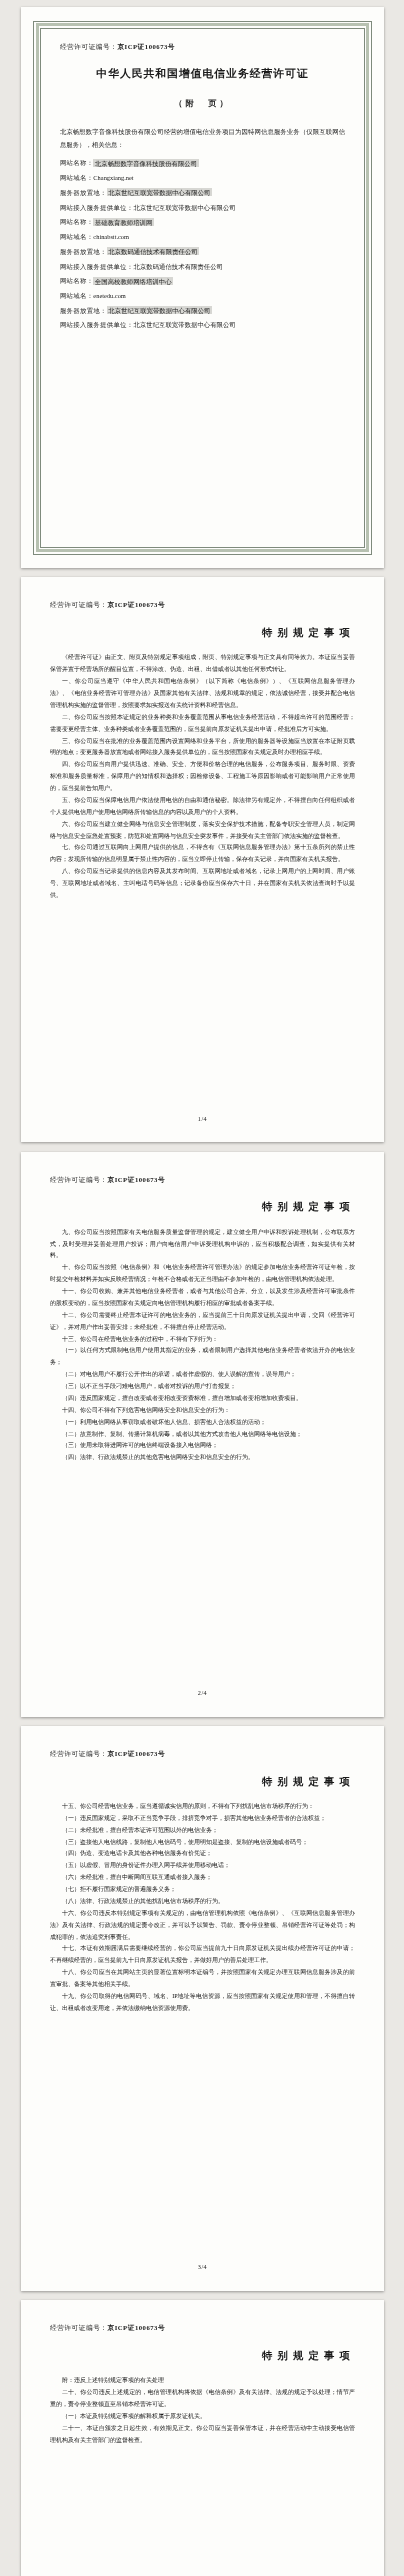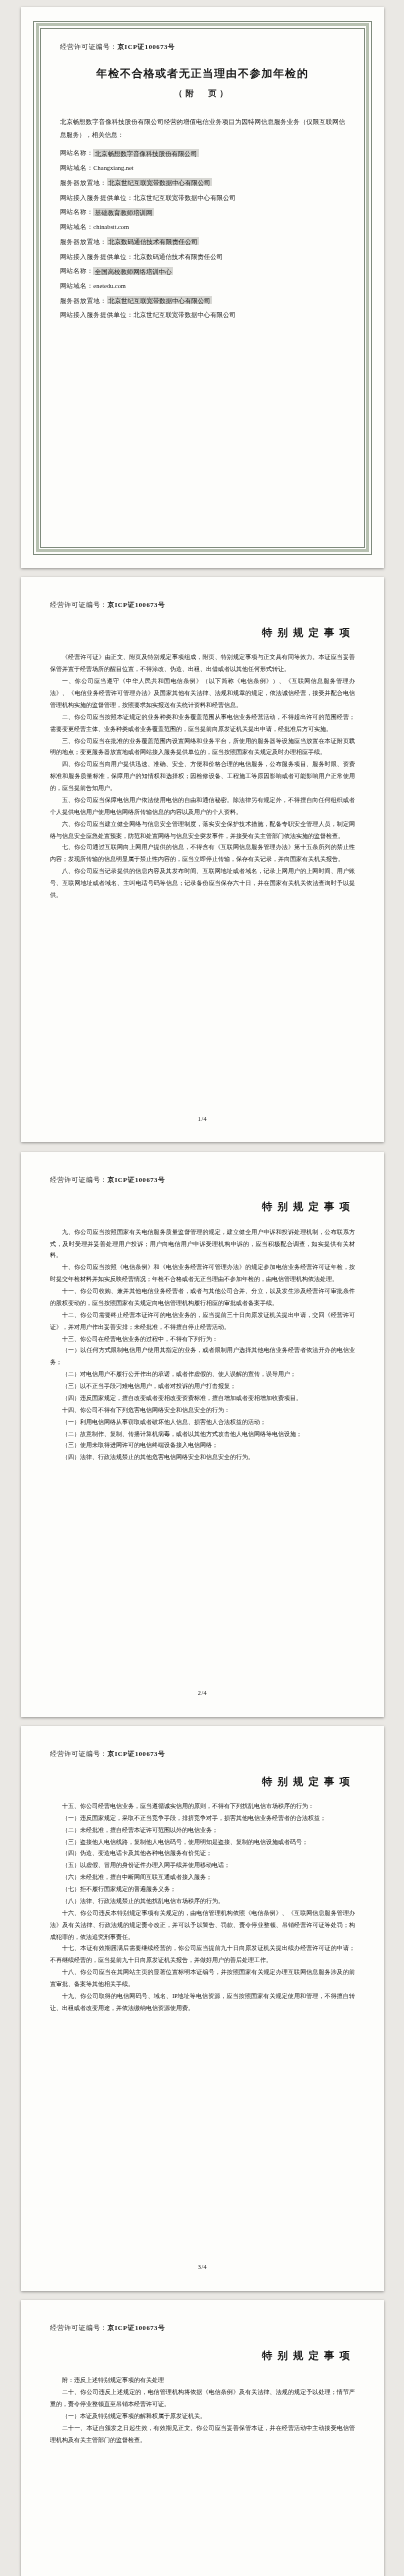--- a/index.html
+++ b/index.html
@@ -37,21 +37,21 @@
     text-align: center;
     font-size: 10.8px;
     font-weight: bold;
     letter-spacing: 1px;
   }
   .cert-subtitle {
     text-align: center;
     font-size: 8.2px;
     font-weight: bold;
     letter-spacing: 3.1px;
-    margin-top: 7px;
+    margin-top: 17px;
   }
   .cert-intro {
     margin: 15.5px 0 5.2px 0;
     font-size: 6.4px;
     line-height: 2.05;
     text-align: justify;
   }
   .entries { font-size: 6.4px; }
   .entry { line-height: 2.3; }
   .entry-label { letter-spacing: 0.3px; }
@@ -90,21 +90,21 @@
 
 <div class="stack">
 
   <section class="page cert">
     <div class="frame">
       <div class="frame2">
         <div class="frame3">
           <div class="cert-header">
             <span>经营许可证编号：</span><span class="num">京ICP证100673号</span>
           </div>
-          <h1 class="cert-title">年检不合格或者无正当理由不参加年检的</h1>
+          <h1 class="cert-title">中华人民共和国增值电信业务经营许可证</h1>
           <div class="cert-subtitle">（附　页）</div>
           <p class="cert-intro">北京畅想数字音像科技股份有限公司经营的增值电信业务项目为因特网信息服务业务（仅限互联网信息服务），相关信息：</p>
           <div class="entries">
 
               <div class="entry">
                 <span class="entry-label">网站名称：</span><span class="entry-value hl">北京畅想数字音像科技股份有限公司</span>
               </div>
 
               <div class="entry">
                 <span class="entry-label">网站域名：</span><span class="entry-value">Changxiang.net</span>

